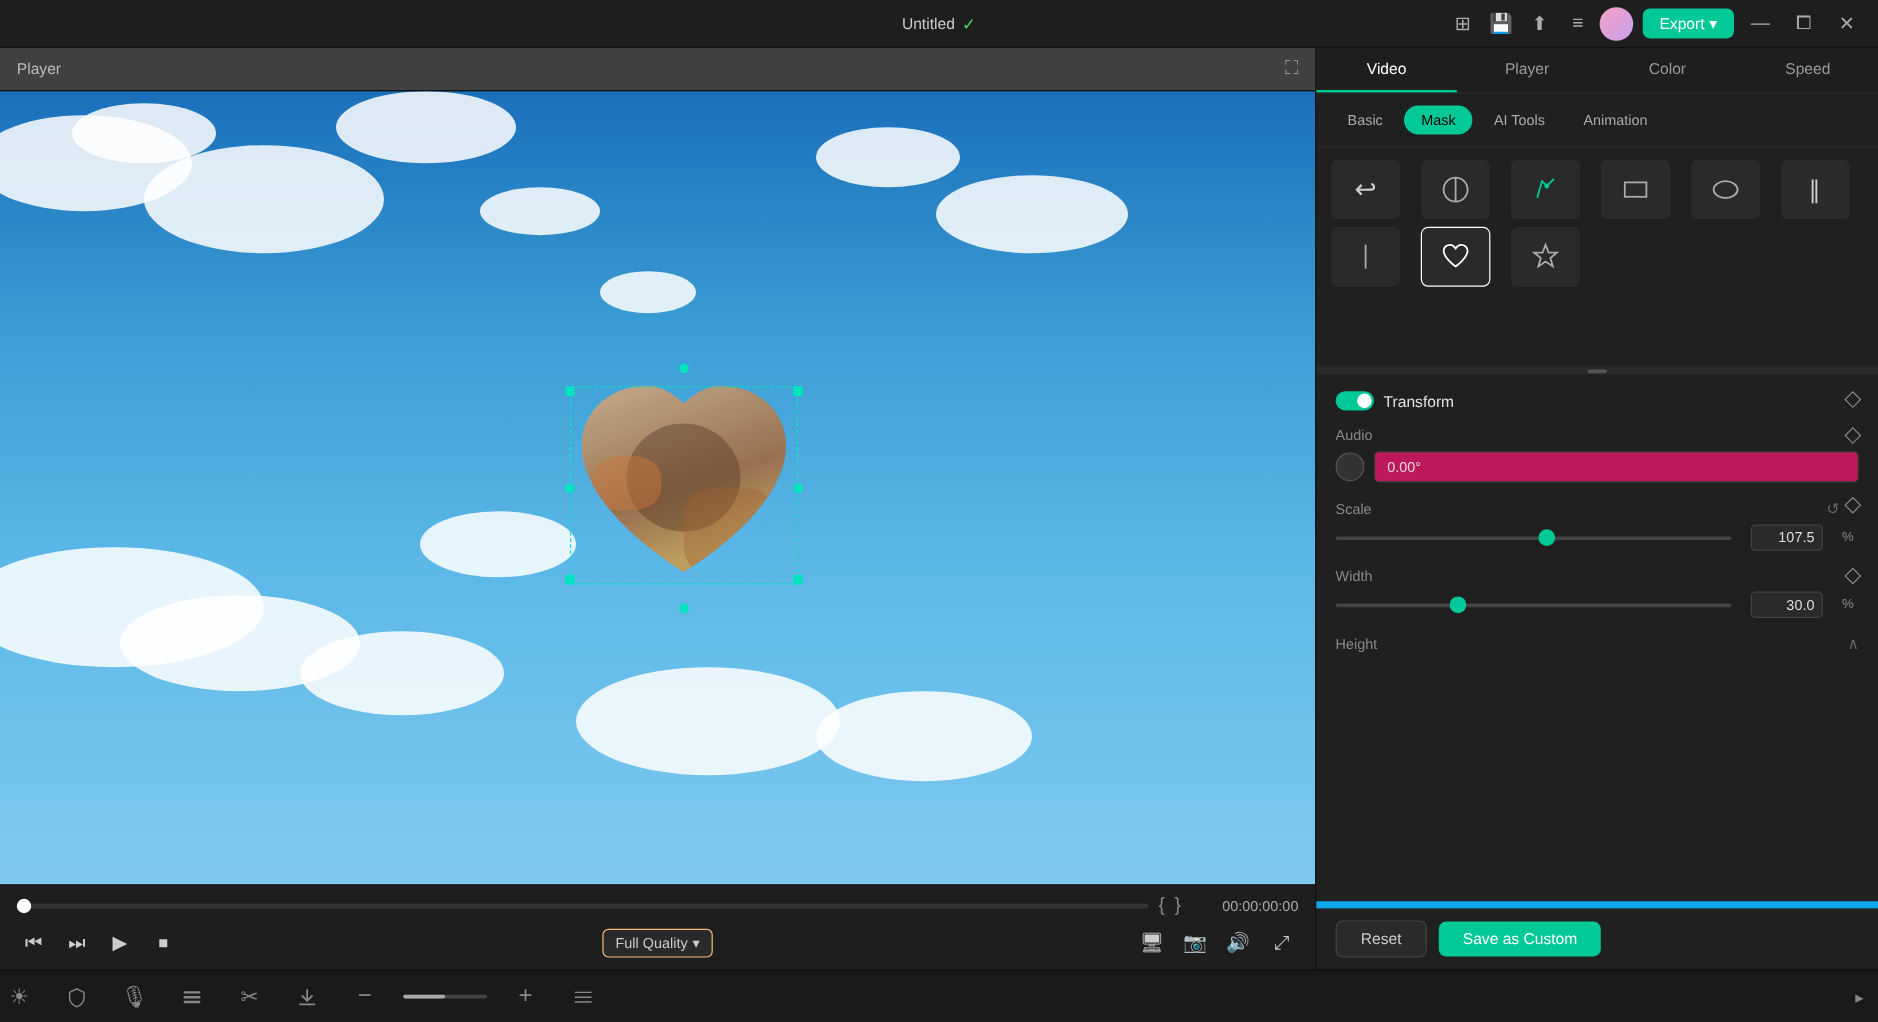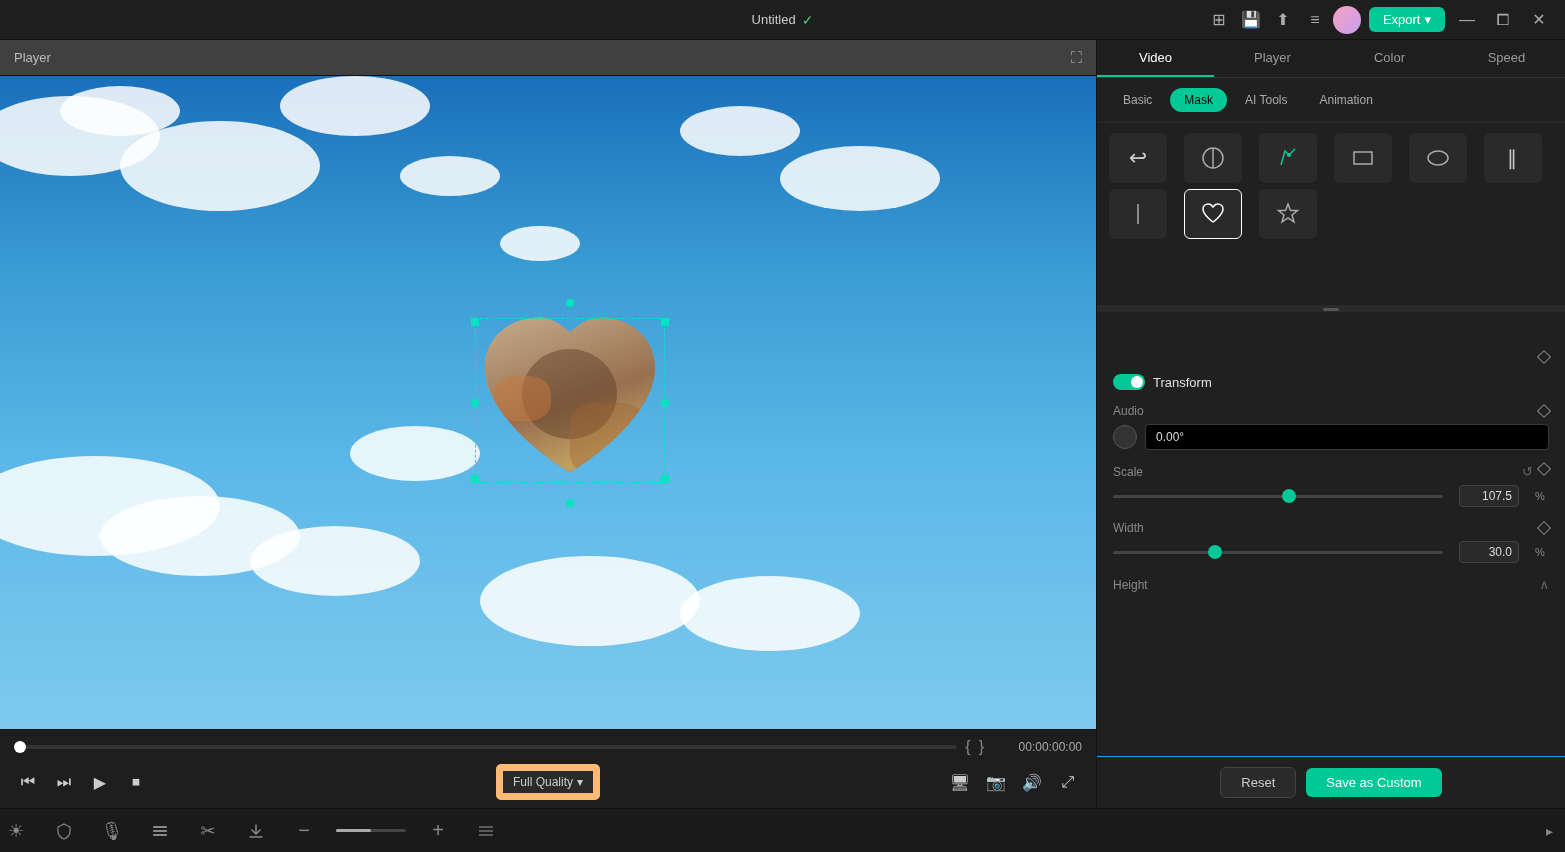--- a/index.html
+++ b/index.html
@@ -263,21 +263,21 @@
       display: flex;
       align-items: center;
       justify-content: center;
       width: 28px;
       height: 28px;
       border-radius: 4px;
     }
 
     #quality-btn {
       background: #2a2a2a;
-      border: 7px solid #fdba74;
+      border: 1px solid #fdba74;
       border-radius: 5px;
       color: #ccc;
       font-size: 12px;
       padding: 4px 10px;
       cursor: pointer;
       display: flex;
       align-items: center;
       gap: 4px;
     }
     #right-ctrl-btns {
@@ -396,21 +396,20 @@
       justify-content: space-between;
       margin-bottom: 14px;
     }
     .section-title {
       display: flex;
       align-items: center;
       gap: 8px;
       font-size: 13px;
       color: #e0e0e0;
       font-weight: 500;
-      margin-top: 48px;
     }
     .section-toggle {
       color: #888;
       font-size: 12px;
     }
 
     .prop-row {
       margin-bottom: 14px;
     }
     .prop-label {
@@ -499,23 +498,23 @@
       color: #ddd;
       font-size: 12px;
       padding: 4px 8px;
     }
 
     
     #action-bar {
       padding: 10px 16px;
       display: flex;
       align-items: center;
-      justify-content: center;
+      justify-content: flex-start;
       gap: 10px;
-      border-top: 1px solid #0ea5e9;
+      border-top: 6px solid #0ea5e9;
       flex-shrink: 0;
     }
     #reset-btn {
       background: #2a2a2a;
       border: 1px solid #444;
       border-radius: 6px;
       color: #ccc;
       font-size: 13px;
       padding: 7px 20px;
       cursor: pointer;
@@ -803,21 +802,21 @@
 
       <div class="prop-row">
         <div class="prop-label">
           <span>Audio</span>
           <div class="prop-label-icons">
             <div class="diamond-icon"></div>
           </div>
         </div>
         <div class="rotate-row">
           <div class="rotate-knob"></div>
-          <input class="rotate-input" type="text" value="0.00°" style="flex: 1 1 0%; background: #000000; border: 1px solid rgb(58, 58, 58); border-radius: 4px; color: rgb(221, 221, 221); font-size: 12px; padding: 5px 10px;">
+          <input class="rotate-input" type="text" value="0.00°" style="flex: 1 1 0%; background: #be185d; border: 1px solid rgb(58, 58, 58); border-radius: 4px; color: rgb(221, 221, 221); font-size: 12px; padding: 5px 10px;">
         </div>
       </div>
 
       <div class="prop-row">
         <div class="prop-label">
           <span>Scale</span>
           <div class="prop-label-icons">
             <span class="prop-icon">↺</span>
             <div class="diamond-icon"></div>
           </div>

